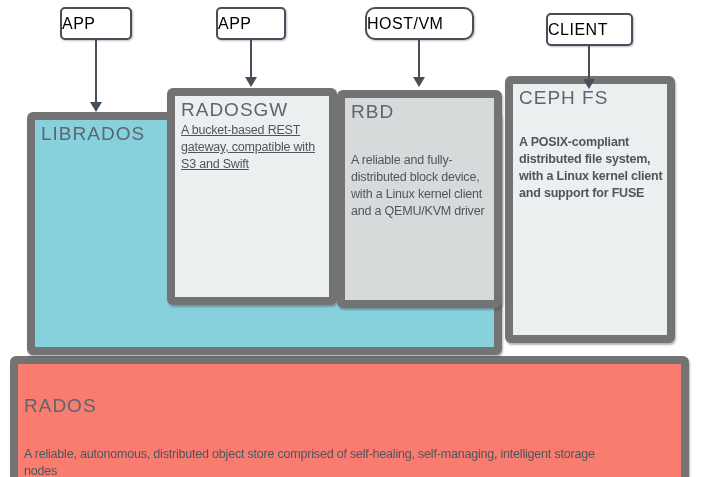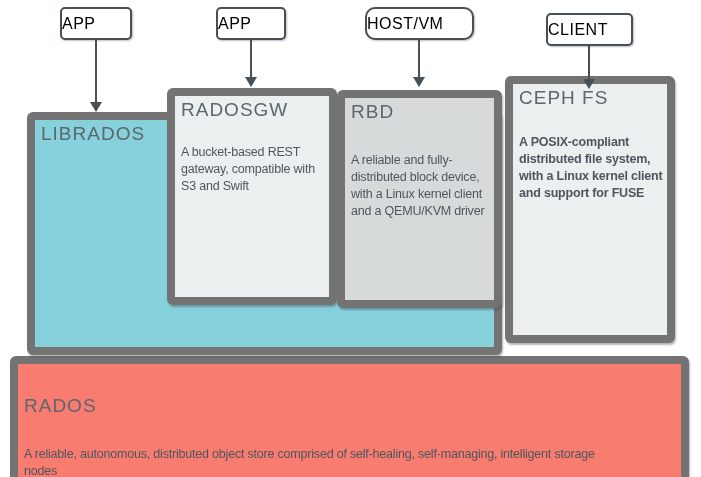--- a/index.html
+++ b/index.html
@@ -21,21 +21,21 @@
   .lcontent{padding:0 4px 0 6px;}
   .ltitle{
     font-size:19px;line-height:24px;letter-spacing:1px;
     color:#5c666e;margin:2px 0 0 0;
   }
   .lbody{
     font-size:12.5px;line-height:17px;letter-spacing:-0.2px;
     color:#4d565e;white-space:pre-line;
   }
   .l-librados .lbody{margin-top:16px;max-width:124px;}
-  .l-radosgw  .lbody{margin-top:22px;}
+  .l-radosgw  .lbody{text-decoration:underline;}
   .l-rbd      .lbody{margin-top:28px;}
   .l-cephfs   .lbody{margin-top:24px;font-weight:bold;}
   .l-rados    .ltitle{margin-top:30px;}
   .l-rados    .lbody{margin-top:28px;max-width:668px;}
   
   .node{
     position:absolute;box-sizing:border-box;z-index:5;
     background:#ffffff;border:2px solid #475059;border-radius:5px;
     display:flex;align-items:center;
     font-size:16px;color:#000000;letter-spacing:0.5px;

